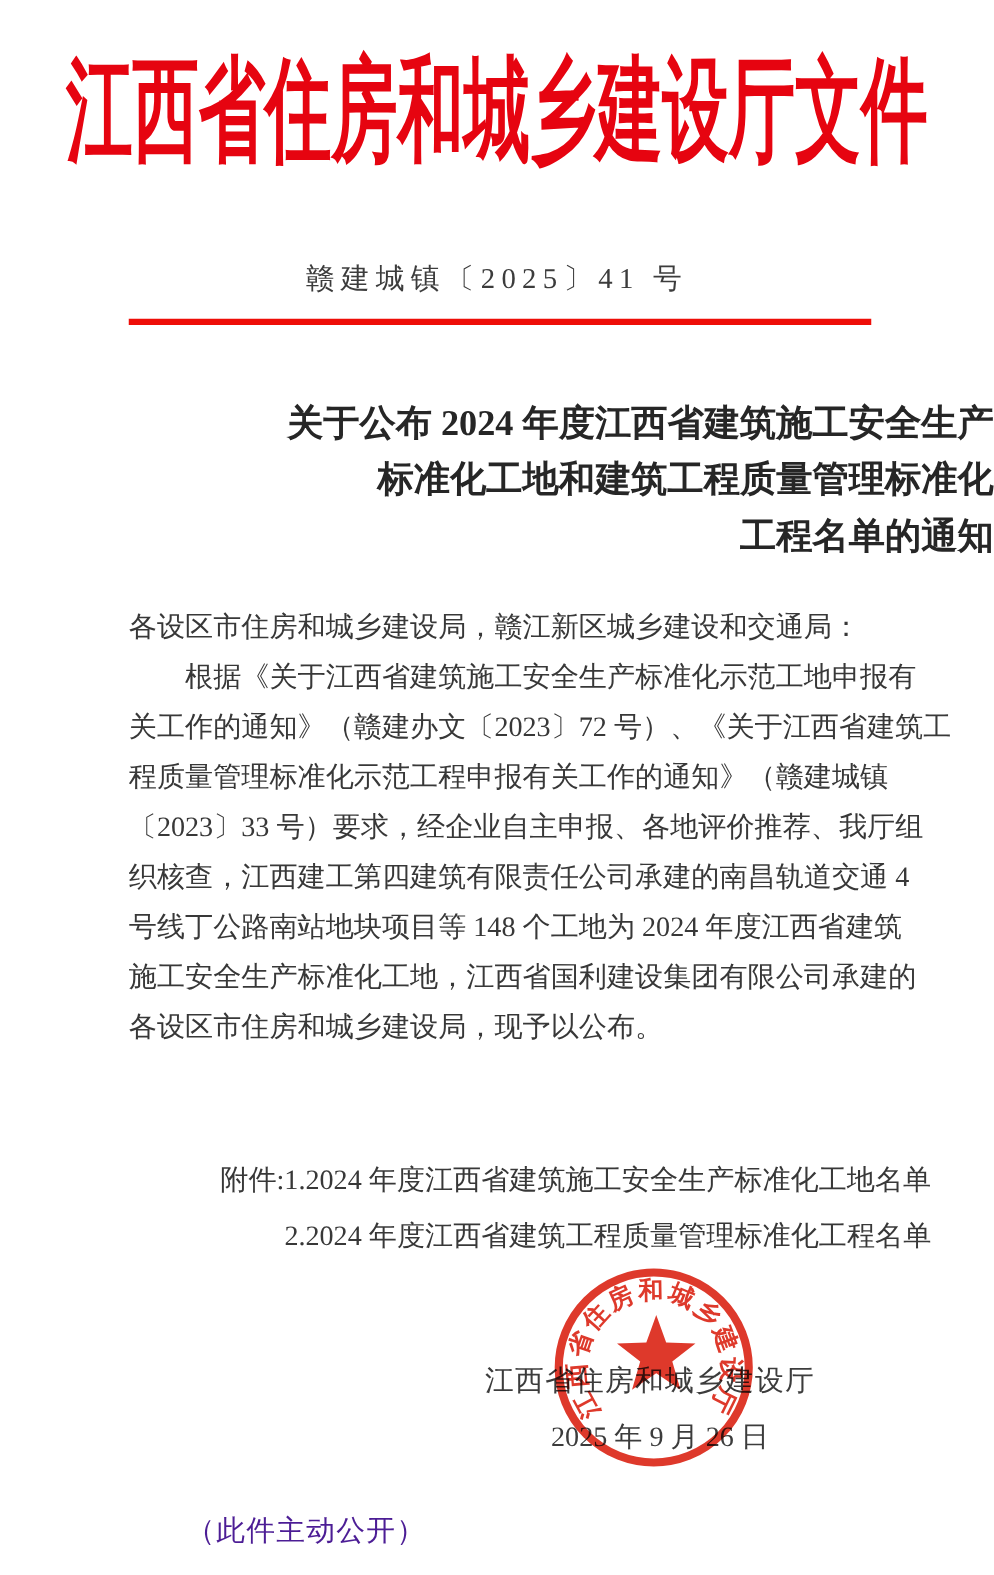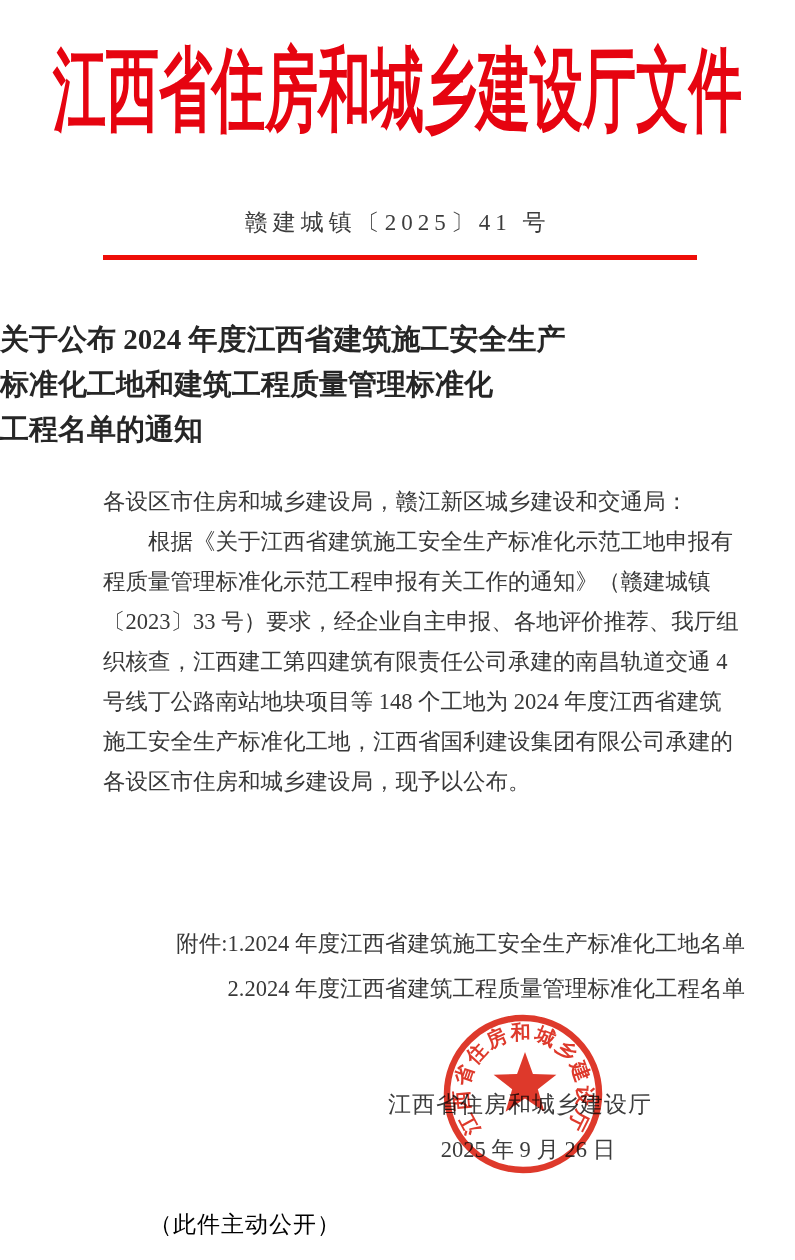--- a/index.html
+++ b/index.html
@@ -38,21 +38,21 @@
 
   .red-rule {
     top: 255px; left: 103px;
     width: 594px; height: 5px;
     background: #ee0e08;
   }
 
   
   .doc-title {
     top: 317px; left: 0; width: 795px;
-    text-align: left;
+    text-align: right;
     font-size: 29px;
     font-weight: 600;
     line-height: 45px;
     color: #262626;
     white-space: nowrap;
   }
 
   
   .body-block {
     top: 482px; left: 103px; width: 593px;
@@ -102,21 +102,21 @@
     width: 172px; height: 172px;
     mix-blend-mode: multiply;
     opacity: 0.93;
   }
 
   
   .footer-note {
     top: 1209px; left: 149px;
     font-size: 23px;
     letter-spacing: 1px;
-    color: #000000;
+    color: #4c1d95;
     white-space: nowrap;
   }
 </style>
 </head>
 <body>
 
 <div class="abs org-title">江西省住房和城乡建设厅文件</div>
 
 <div class="abs doc-number">赣建城镇〔2025〕41 号</div>
 
@@ -124,20 +124,21 @@
 
 <div class="abs doc-title">
   <div>关于公布 2024 年度江西省建筑施工安全生产</div>
   <div>标准化工地和建筑工程质量管理标准化</div>
   <div>工程名单的通知</div>
 </div>
 
 <div class="abs body-block">
   <div class="body-line noj">各设区市住房和城乡建设局，赣江新区城乡建设和交通局：</div>
   <div class="body-line indent">根据《关于江西省建筑施工安全生产标准化示范工地申报有</div>
+  <div class="body-line">关工作的通知》（赣建办文〔2023〕72 号）、《关于江西省建筑工</div>
   <div class="body-line">程质量管理标准化示范工程申报有关工作的通知》（赣建城镇</div>
   <div class="body-line">〔2023〕33 号）要求，经企业自主申报、各地评价推荐、我厅组</div>
   <div class="body-line">织核查，江西建工第四建筑有限责任公司承建的南昌轨道交通 4</div>
   <div class="body-line">号线丁公路南站地块项目等 148 个工地为 2024 年度江西省建筑</div>
   <div class="body-line">施工安全生产标准化工地，江西省国利建设集团有限公司承建的</div>
   <div class="body-line noj">各设区市住房和城乡建设局，现予以公布。</div>
 </div>
 
 <div class="abs attachments">
   <div>附件:1.2024 年度江西省建筑施工安全生产标准化工地名单</div>

